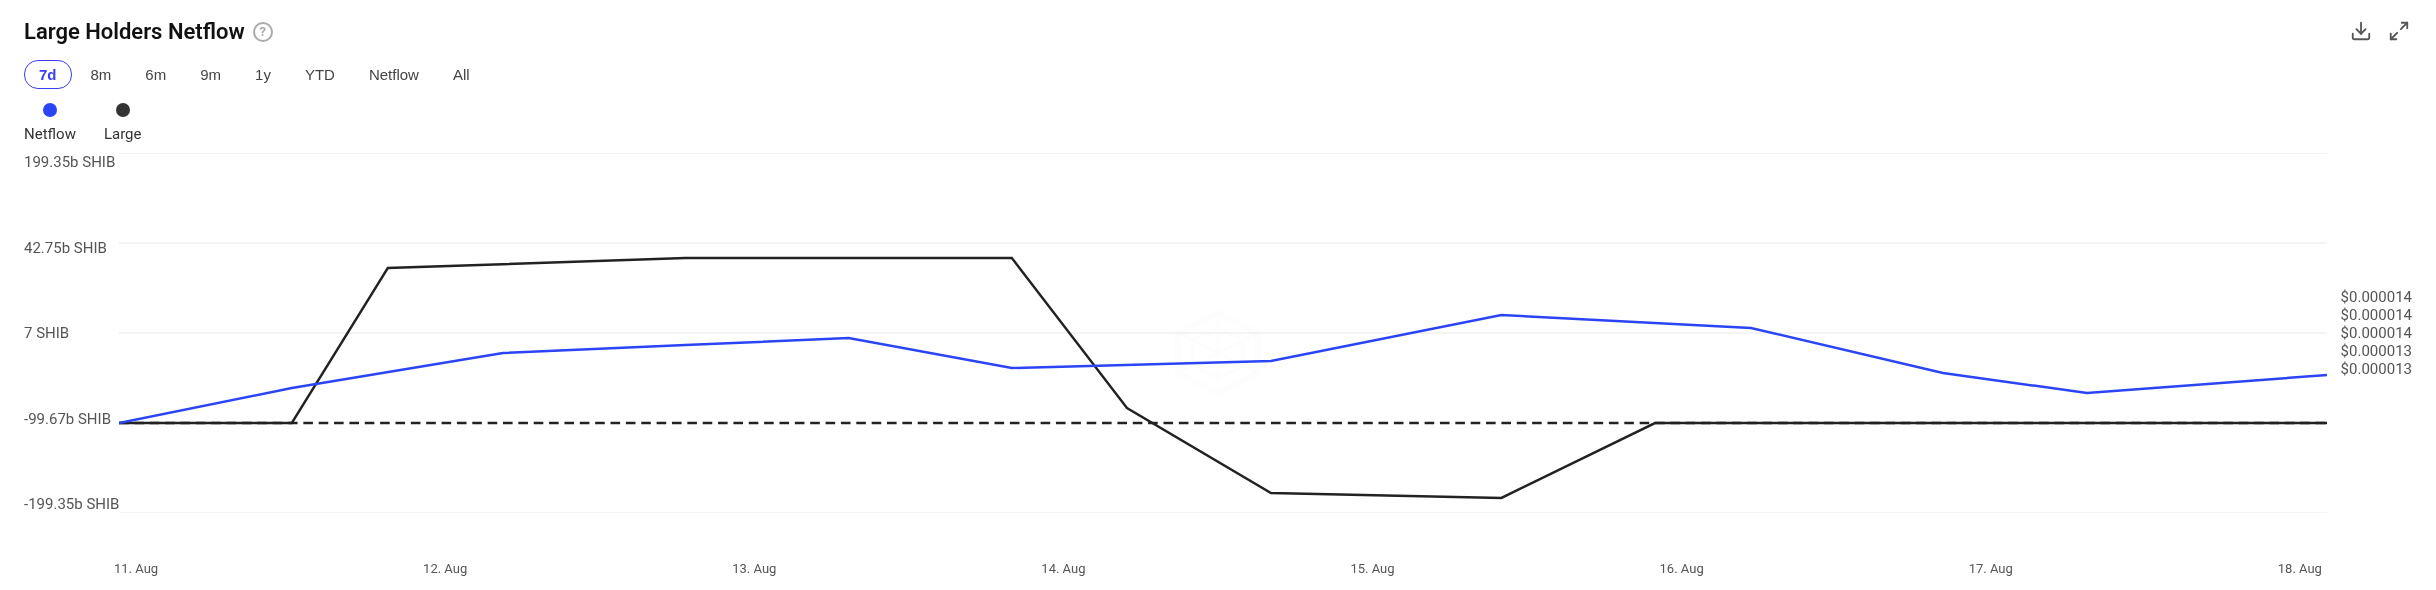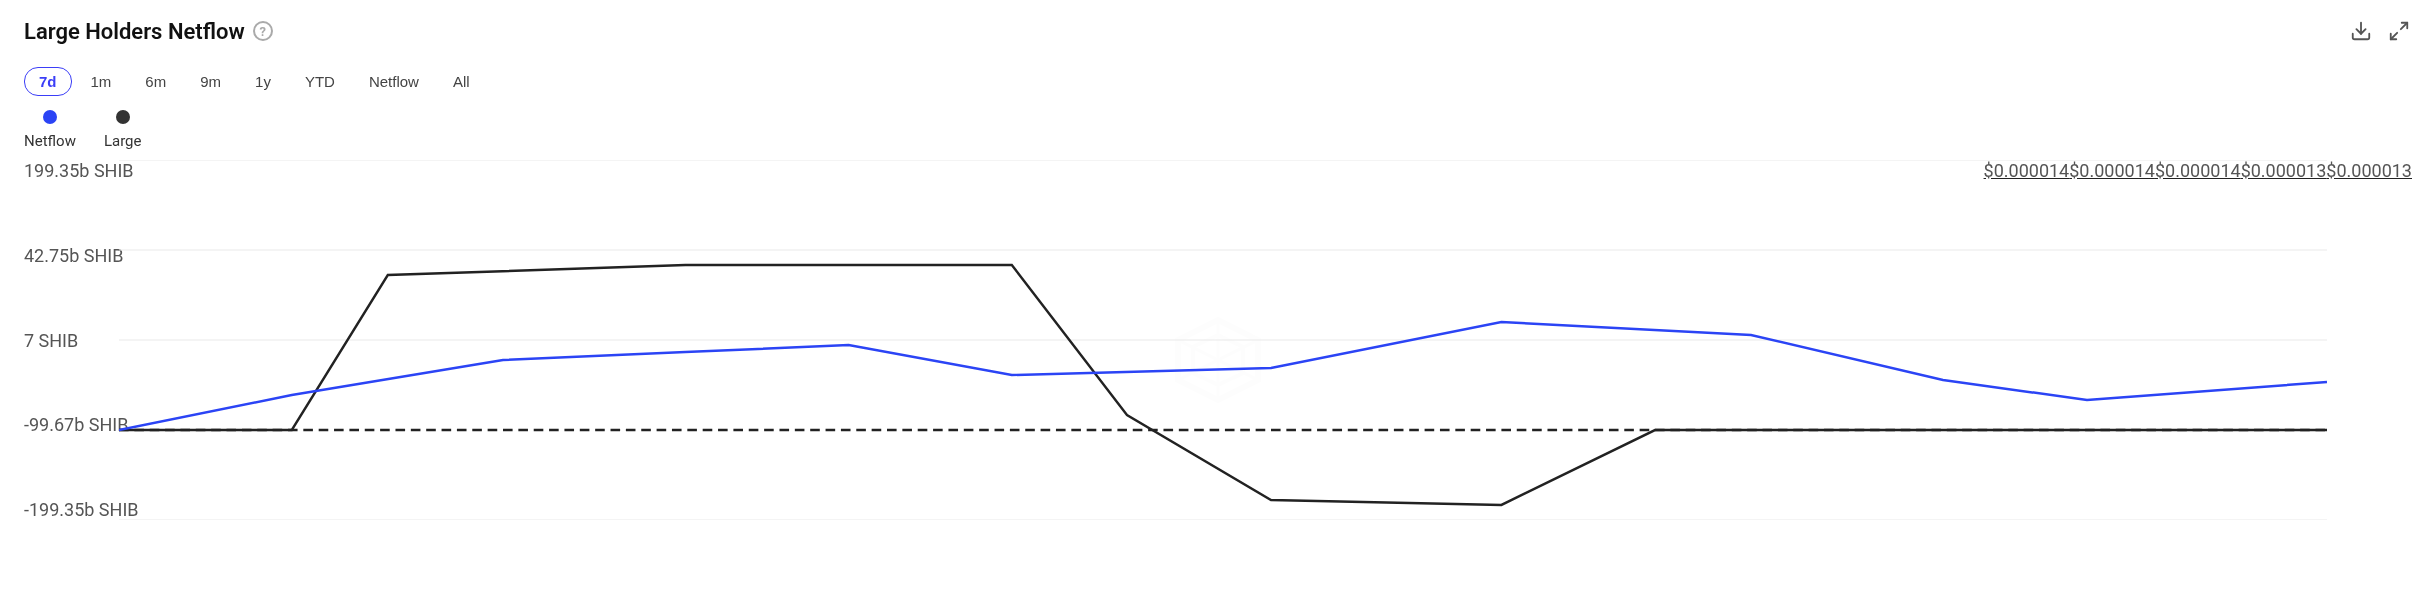--- a/index.html
+++ b/index.html
@@ -12,23 +12,23 @@
       overflow: hidden;
     }
     .container {
       width: 2436px;
       height: 590px;
       padding: 18px 24px 0 24px;
       position: relative;
     }
     .header {
       display: flex;
-      align-items: center;
+      align-items: flex-end;
       justify-content: space-between;
-      margin-bottom: 23px;
+      margin-bottom: 16px;
     }
     .header-left {
       display: flex;
       align-items: center;
       gap: 8px;
     }
     .title {
       font-size: 22px;
       font-weight: 600;
       color: #111;
@@ -118,21 +118,21 @@
       transform: translate(-50%, -50%);
       opacity: 0.08;
       font-size: 72px;
       color: #888;
       pointer-events: none;
       display: flex;
       align-items: center;
       gap: 10px;
     }
     .y-label {
-      font-size: 18px;
+      font-size: 15px;
       color: #555;
       white-space: nowrap;
     }
     .x-labels {
       display: flex;
       justify-content: space-between;
       padding: 4px 90px 0 90px;
       font-size: 13px;
       color: #555;
     }
@@ -160,21 +160,21 @@
           <polyline points="9 21 3 21 3 15"></polyline>
           <line x1="21" y1="3" x2="14" y2="10"></line>
           <line x1="3" y1="21" x2="10" y2="14"></line>
         </svg>
       </div>
     </div>
   </div>
 
   <div class="time-filters">
   <button class="filter-btn active">7d</button>
-      <button class="filter-btn">1m</button>
+      <button class="filter-btn">8m</button>
       <button class="filter-btn">6m</button>
       <button class="filter-btn">9m</button>
       <button class="filter-btn">1y</button>
       <button class="filter-btn">YTD</button>
       <button class="filter-btn">Netflow</button>
       <button class="filter-btn">All</button>
     </div>
 
   <div class="legend">
     <div class="legend-item">
@@ -200,21 +200,21 @@
     </div>
 
     <div style="position:absolute;left:0;top:0;height:360px;display:flex;flex-direction:column;justify-content:space-between;pointer-events:none;">
       <span class="y-label">199.35b SHIB</span>
       <span class="y-label">42.75b SHIB</span>
       <span class="y-label">7 SHIB</span>
       <span class="y-label">-99.67b SHIB</span>
       <span class="y-label">-199.35b SHIB</span>
     </div>
 
-    <div style="position:absolute;right:0;top:0;height:360px;display:flex;flex-direction:row;justify-content:flex-start;pointer-events:none;text-align:right;text-decoration:underline;">
+    <div style="position:absolute;right:0;top:0;height:360px;display:flex;flex-direction:column;justify-content:center;pointer-events:none;text-align:right;">
       <span class="y-label">$0.000014</span>
       <span class="y-label">$0.000014</span>
       <span class="y-label">$0.000014</span>
       <span class="y-label">$0.000013</span>
       <span class="y-label">$0.000013</span>
     </div>
 
     <svg class="chart-svg" viewBox="0 0 2300 360" preserveAspectRatio="none" style="position:absolute;left:95px;top:0;width:calc(100% - 180px);height:360px;">
 
       <line x1="0" y1="0" x2="2300" y2="0" stroke="#e8e8e8" stroke-width="1"></line>
@@ -223,13 +223,23 @@
 
       <line x1="0" y1="270" x2="2300" y2="270" stroke="#222" stroke-width="2.5" stroke-dasharray="10,6"></line>
       <line x1="0" y1="360" x2="2300" y2="360" stroke="#e8e8e8" stroke-width="1"></line>
 
       <polyline points="0,270 180,270 280,115 590,105 930,105 1050,255 1200,340 1440,345 1600,270 1900,270 2300,270" fill="none" stroke="#222" stroke-width="2.5"></polyline>
 
       <polyline points="0,270 180,235 400,200 590,192 760,185 930,215 1200,208 1440,162 1700,175 1900,220 2050,240 2300,222" fill="none" stroke="#2b44f5" stroke-width="2.5"></polyline>
     </svg>
   </div>
 
+  <div class="x-labels" style="margin-top:4px;">
+    <span>11. Aug</span>
+    <span>12. Aug</span>
+    <span>13. Aug</span>
+    <span>14. Aug</span>
+    <span>15. Aug</span>
+    <span>16. Aug</span>
+    <span>17. Aug</span>
+    <span>18. Aug</span>
+  </div>
 </div>
 
 </body></html>

